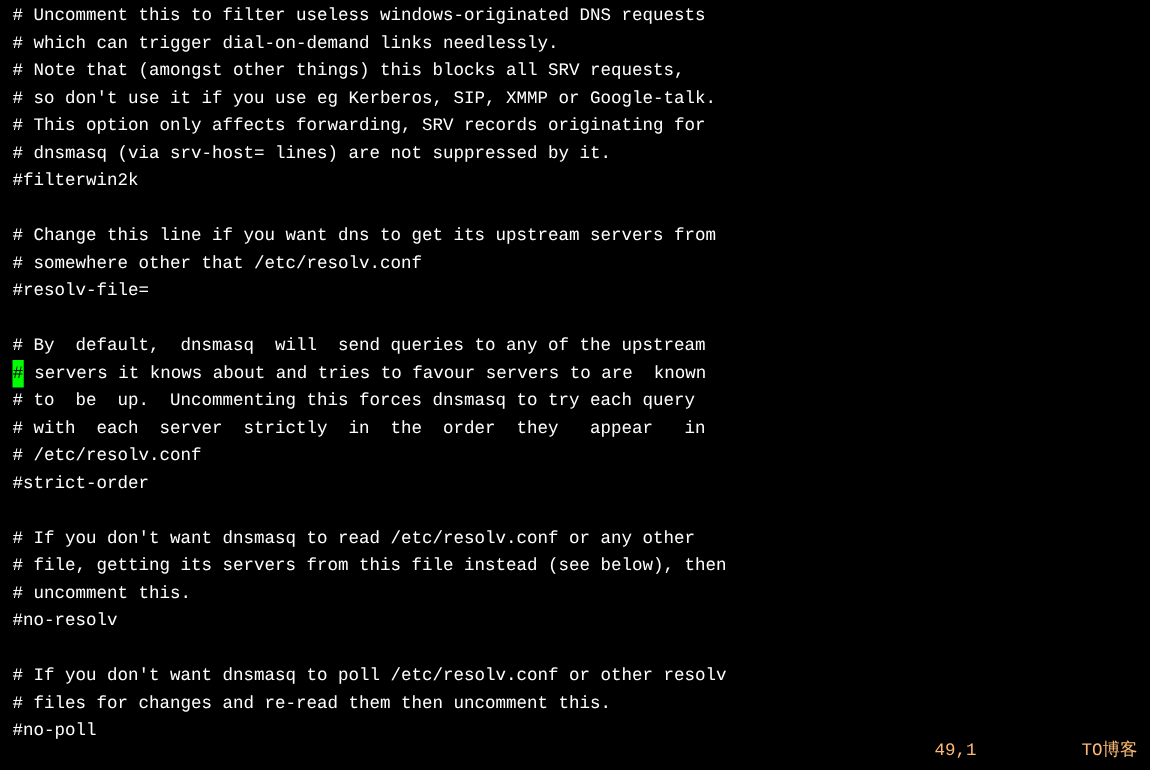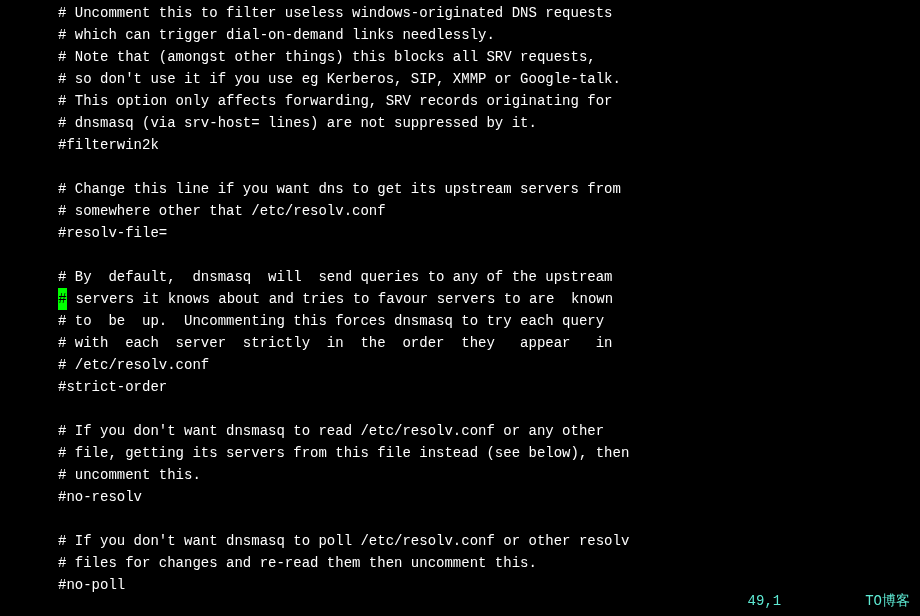--- a/index.html
+++ b/index.html
@@ -18,34 +18,33 @@
       overflow: hidden;
       padding: 2px 10px;
       position: relative;
     }
     .editor-content {
       white-space: pre;
     }
     .line {
       display: block;
       height: 22px;
-      margin-left: 48px;
     }
     .hash-cursor {
       background: #00ff00;
       color: #000000;
       display: inline-block;
       width: 9px;
       text-align: center;
     }
     .status-bar {
       position: absolute;
       bottom: 4px;
       right: 10px;
-      color: #5eead4;
+      color: #fdba74;
       font-family: "Consolas", "Courier New", monospace;
       font-size: 14px;
       white-space: pre;
     }
   </style>
 </head>
 <body>
 
 <div class="editor-content" id="editor"><span class="line"># Uncomment this to filter useless windows-originated DNS requests</span><span class="line"># which can trigger dial-on-demand links needlessly.</span><span class="line"># Note that (amongst other things) this blocks all SRV requests,</span><span class="line"># so don't use it if you use eg Kerberos, SIP, XMMP or Google-talk.</span><span class="line"># This option only affects forwarding, SRV records originating for</span><span class="line"># dnsmasq (via srv-host= lines) are not suppressed by it.</span><span class="line">#filterwin2k</span><span class="line"></span><span class="line"># Change this line if you want dns to get its upstream servers from</span><span class="line"># somewhere other that /etc/resolv.conf</span><span class="line">#resolv-file=</span><span class="line"></span><span class="line"># By  default,  dnsmasq  will  send queries to any of the upstream</span><span class="line"><span class="hash-cursor">#</span> servers it knows about and tries to favour servers to are  known</span><span class="line"># to  be  up.  Uncommenting this forces dnsmasq to try each query</span><span class="line"># with  each  server  strictly  in  the  order  they   appear   in</span><span class="line"># /etc/resolv.conf</span><span class="line">#strict-order</span><span class="line"></span><span class="line"># If you don't want dnsmasq to read /etc/resolv.conf or any other</span><span class="line"># file, getting its servers from this file instead (see below), then</span><span class="line"># uncomment this.</span><span class="line">#no-resolv</span><span class="line"></span><span class="line"># If you don't want dnsmasq to poll /etc/resolv.conf or other resolv</span><span class="line"># files for changes and re-read them then uncomment this.</span><span class="line">#no-poll</span></div>
 

